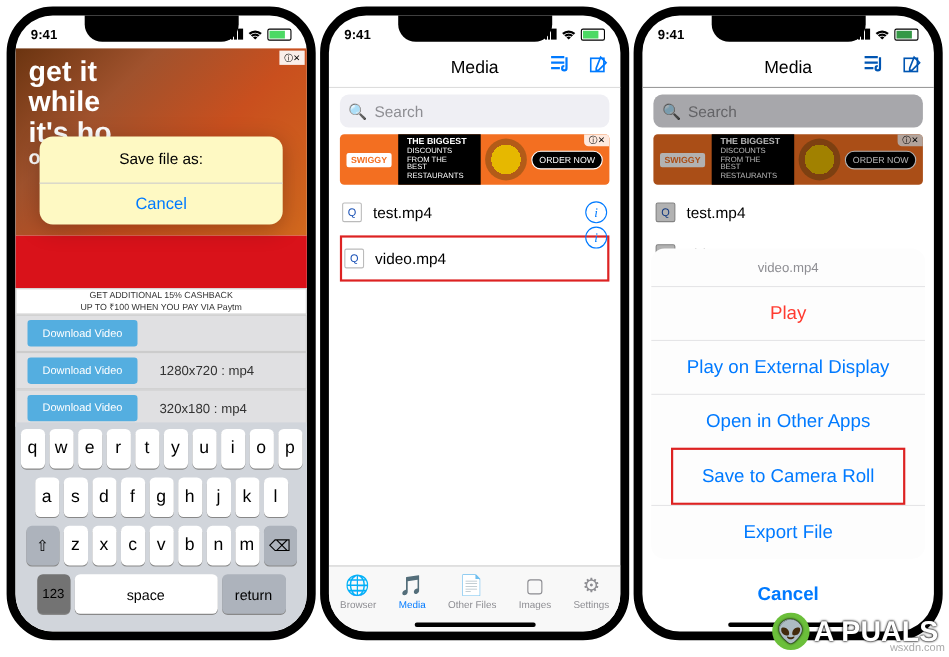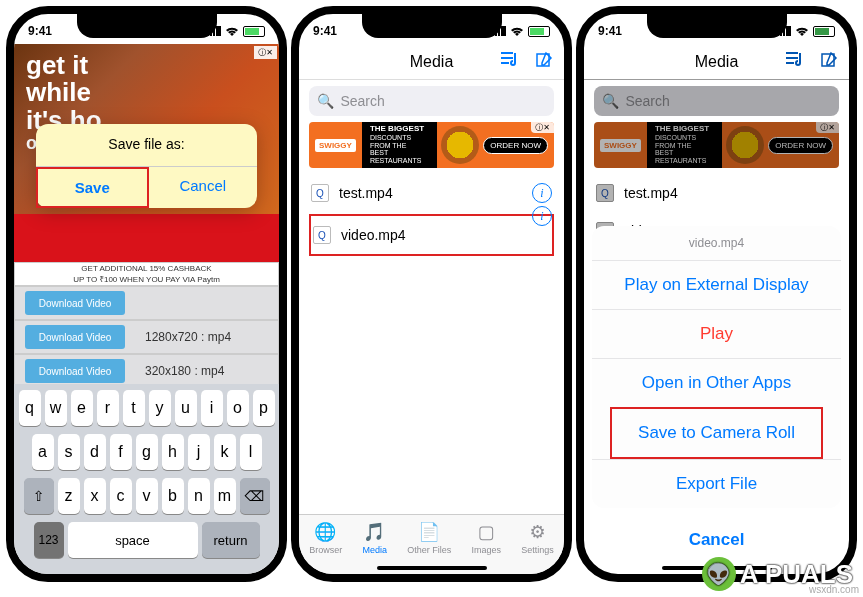--- a/index.html
+++ b/index.html
@@ -116,23 +116,20 @@
       </div>
       <div class="dlrow">
         <div class="dlbtn">Download Video</div>
         <div class="dlres">320x180 : mp4</div>
       </div>
     </div>
     <div class="dialog">
       <div class="dialog-title">Save file as:</div>
       <div style="height:6px;"></div>
       <div class="dialog-btns">
-        <div class="redbox" style="flex:1;">
-            <div class="dialog-btn save">Save</div>
-          </div>
         <div class="dialog-btn">Cancel</div>
       </div>
     </div>
     <div class="keyboard">
       <div class="krow">
         <div class="key letter">q</div>
         <div class="key letter">w</div>
         <div class="key letter">e</div>
         <div class="key letter">r</div>
         <div class="key letter">t</div>
@@ -294,22 +291,22 @@
         <span class="filename">test.mp4</span>
       </div>
       <div class="filerow">
         <span class="fileicon">Q</span>
         <span class="filename">video.mp4</span>
       </div>
     </div>
     <div class="sheet">
       <div class="sheet-card">
         <div class="sheet-title">video.mp4</div>
+        <div class="sheet-item destructive">Play</div>
         <div class="sheet-item">Play on External Display</div>
-        <div class="sheet-item destructive">Play</div>
         <div class="sheet-item">Open in Other Apps</div>
         <div class="redbox" style="margin:0 18px;">
             <div class="sheet-item" style="border-top:none;">Save to Camera Roll</div>
           </div>
         <div class="sheet-item">Export File</div>
       </div>
       <div class="sheet-cancel">Cancel</div>
     </div>
     <div class="homebar"></div>
   </div>

